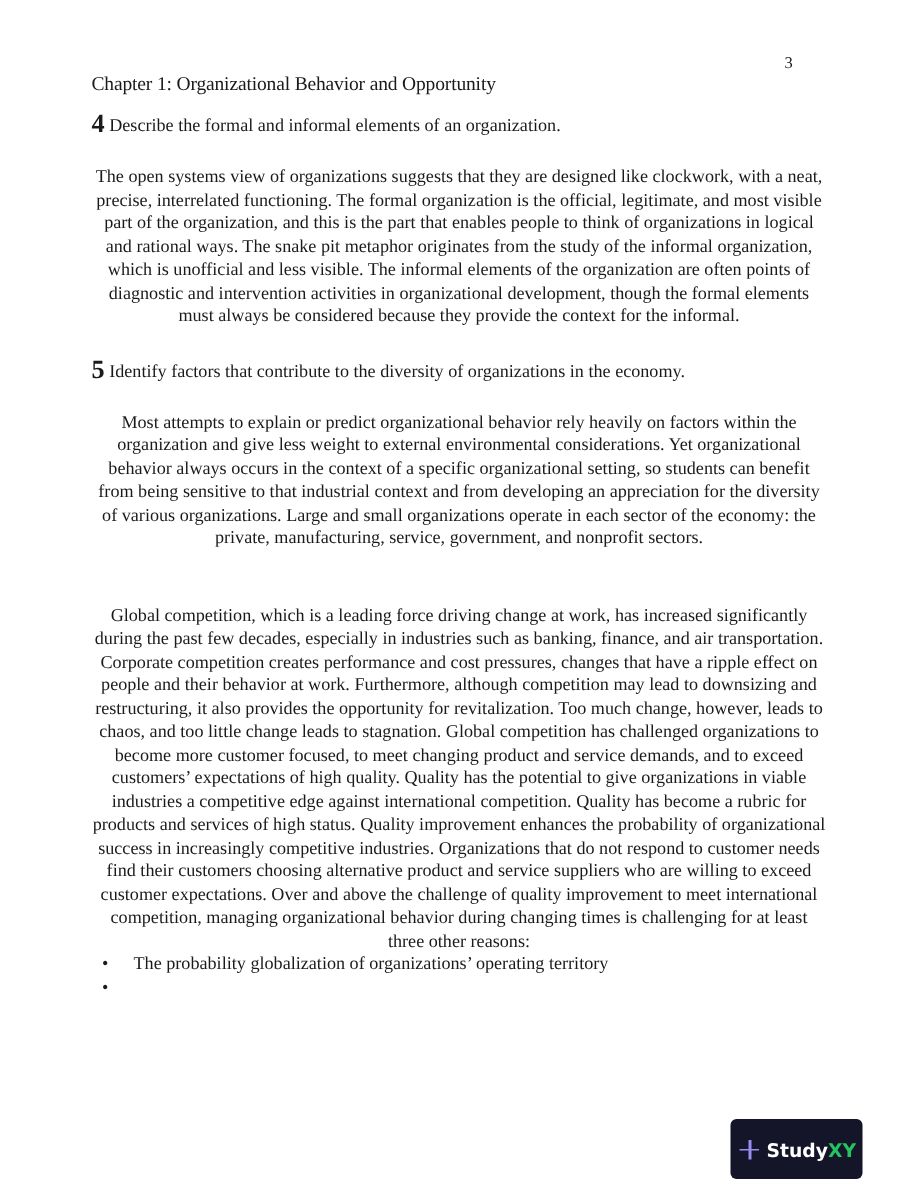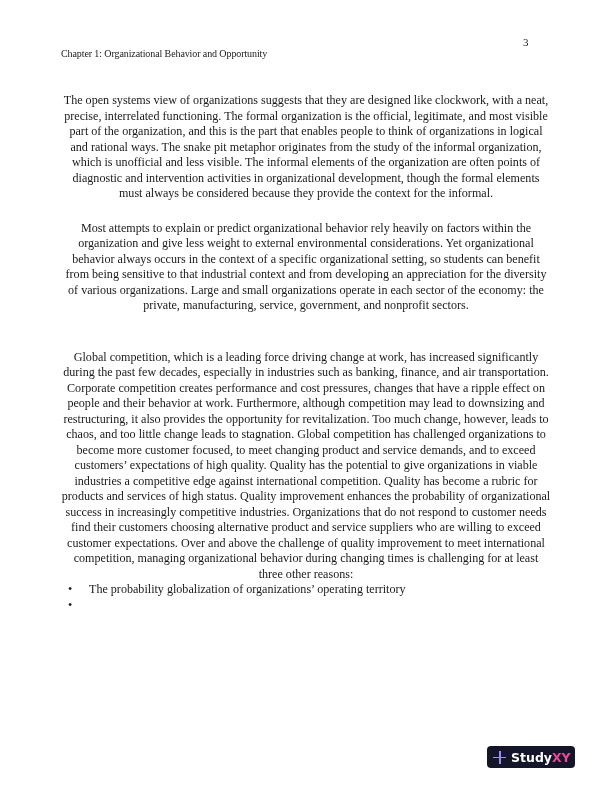--- a/index.html
+++ b/index.html
@@ -18,21 +18,21 @@
     .page-number {
       position: absolute;
       top: 36px;
       left: 523px;
       font-size: 11px;
     }
     .running-header {
       position: absolute;
       top: 48px;
       left: 61px;
-      font-size: 10px;
+      font-size: 13px;
       letter-spacing: -0.1px;
     }
     .content {
       position: absolute;
       top: 74px;
       left: 61px;
       width: 490px;
     }
     .q-heading {
       font-size: 12.1px;
@@ -70,21 +70,21 @@
     .bullet-dot {
       position: absolute;
       left: 7px;
       top: 0;
     }
     .badge {
       position: absolute;
       left: 487px;
       top: 746px;
       width: 88px;
-      height: 22px;
+      height: 40px;
       background: #15152a;
       border-radius: 4px;
       display: flex;
       align-items: center;
       font-family: "DejaVu Sans", "Liberation Sans", sans-serif;
       font-weight: bold;
       font-size: 12.5px;
       box-sizing: border-box;
       padding-left: 6px;
     }
@@ -99,31 +99,39 @@
       position: absolute;
       background: #9b8cf0;
     }
     .badge-plus::before {
       left: 6px; top: 0; width: 1.5px; height: 13px;
     }
     .badge-plus::after {
       left: 0; top: 6px; width: 13px; height: 1.5px;
     }
     .badge-study { color: #ffffff; }
-    .badge-xy { color: #ec4899; }
+    .badge-xy { color: #22c55e; }
   </style>
 </head>
 <body>
 
 <div class="page-number">3</div>
 <div class="running-header">Chapter 1: Organizational Behavior and Opportunity</div>
 
 <div class="content">
+  <p class="q-heading" id="q4-heading">
+    <span class="q-num">4</span>
+    <span>Describe the formal and informal elements of an organization.</span>
+  </p>
   <p class="para" id="q4-body">The open systems view of organizations suggests that they are designed like clockwork, with a neat, precise, interrelated functioning. The formal organization is the official, legitimate, and most visible part of the organization, and this is the part that enables people to think of organizations in logical and rational ways. The snake pit metaphor originates from the study of the informal organization, which is unofficial and less visible. The informal elements of the organization are often points of diagnostic and intervention activities in organizational development, though the formal elements must always be considered because they provide the context for the informal.</p>
 
+  <p class="q-heading" id="q5-heading">
+    <span class="q-num">5</span>
+    <span>Identify factors that contribute to the diversity of organizations in the economy.</span>
+  </p>
   <p class="para" id="q5-body">Most attempts to explain or predict organizational behavior rely heavily on factors within the organization and give less weight to external environmental considerations. Yet organizational behavior always occurs in the context of a specific organizational setting, so students can benefit from being sensitive to that industrial context and from developing an appreciation for the diversity of various organizations. Large and small organizations operate in each sector of the economy: the private, manufacturing, service, government, and nonprofit sectors.</p>
 
   <p class="para" id="q6-body">Global competition, which is a leading force driving change at work, has increased significantly during the past few decades, especially in industries such as banking, finance, and air transportation. Corporate competition creates performance and cost pressures, changes that have a ripple effect on people and their behavior at work. Furthermore, although competition may lead to downsizing and restructuring, it also provides the opportunity for revitalization. Too much change, however, leads to chaos, and too little change leads to stagnation. Global competition has challenged organizations to become more customer focused, to meet changing product and service demands, and to exceed customers’ expectations of high quality. Quality has the potential to give organizations in viable industries a competitive edge against international competition. Quality has become a rubric for products and services of high status. Quality improvement enhances the probability of organizational success in increasingly competitive industries. Organizations that do not respond to customer needs find their customers choosing alternative product and service suppliers who are willing to exceed customer expectations. Over and above the challenge of quality improvement to meet international competition, managing organizational behavior during changing times is challenging for at least three other reasons:</p>
 
   <ul class="bullets">
     <li>
       <span class="bullet-dot">•</span>
       <span>The probability globalization of organizations’ operating territory</span>
     </li>
     <li>

